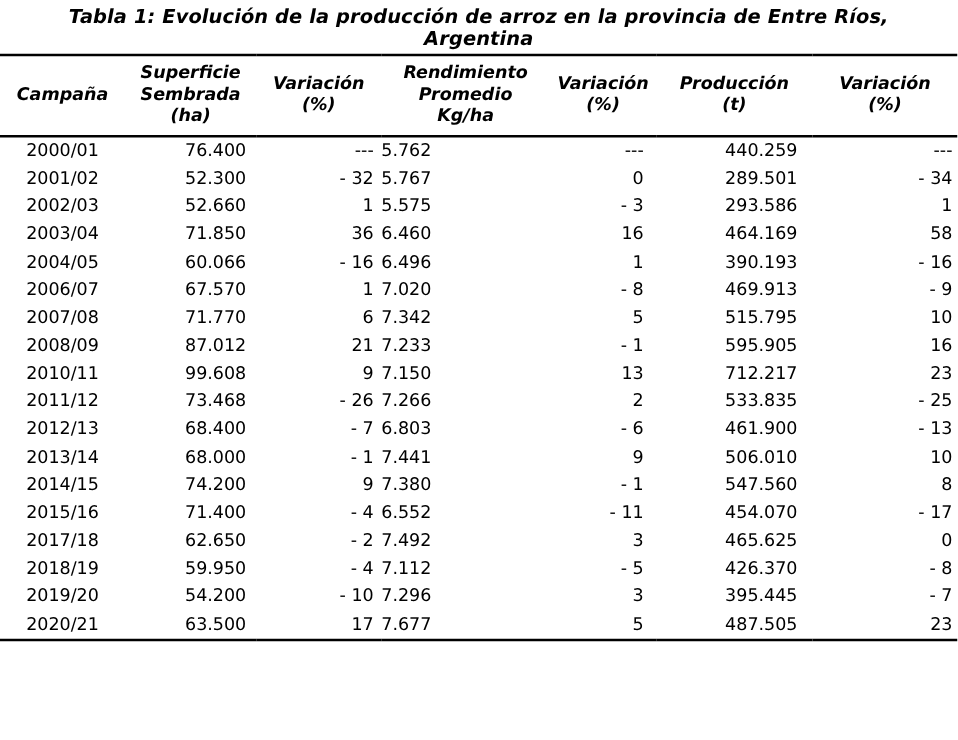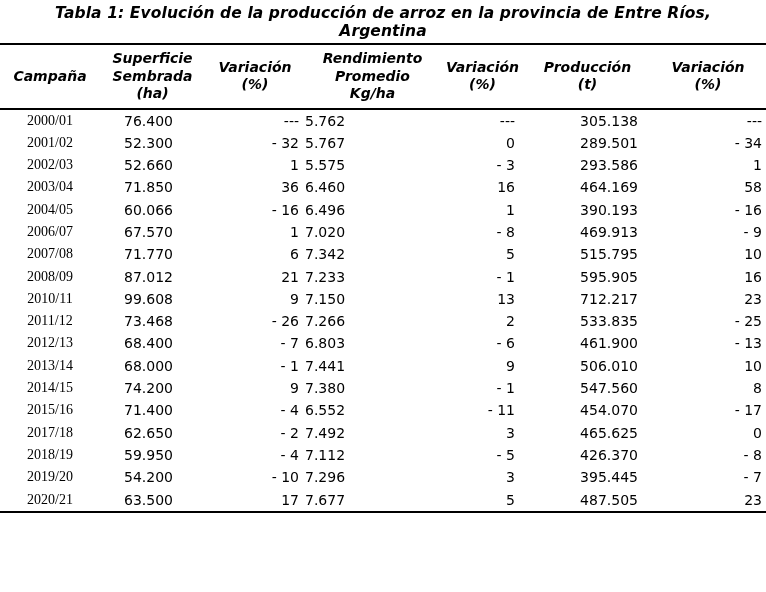--- a/index.html
+++ b/index.html
@@ -49,22 +49,22 @@
   }
   td {
     font-size: 14px;
     line-height: 22.3px;
     height: 22.3px;
     padding: 0;
     white-space: nowrap;
     vertical-align: middle;
   }
   
-  td.c0 { text-align: center; font-family: Liberation Serif, serif; }
-  td.c1 { text-align: center; padding-right: 8px; }
+  td.c0 { text-align: center; }
+  td.c1 { text-align: right; padding-right: 8px; }
   td.c2 { text-align: right; padding-right: 6px; }
   td.c3 { text-align: left; padding-right: 10px; }
   td.c4 { text-align: right; padding-right: 10px; }
   td.c5 { text-align: right; padding-right: 12px; }
   td.c6 { text-align: right; padding-right: 4px; }
 </style>
 </head>
 <body>
 
 <div class="page">
@@ -95,21 +95,21 @@
           <th class="c6"><span>Variación</span><br><span>(%)</span></th>
         </tr>
     </thead>
     <tbody id="table-body">
         <tr>
           <td class="c0">2000/01</td>
           <td class="c1">76.400</td>
           <td class="c2">---</td>
           <td class="c3">5.762</td>
           <td class="c4">---</td>
-          <td class="c5">305.138</td>
+          <td class="c5">440.259</td>
           <td class="c6">---</td>
         </tr>
         <tr>
           <td class="c0">2001/02</td>
           <td class="c1">52.300</td>
           <td class="c2">- 32</td>
           <td class="c3">5.767</td>
           <td class="c4">0</td>
           <td class="c5">289.501</td>
           <td class="c6">- 34</td>

